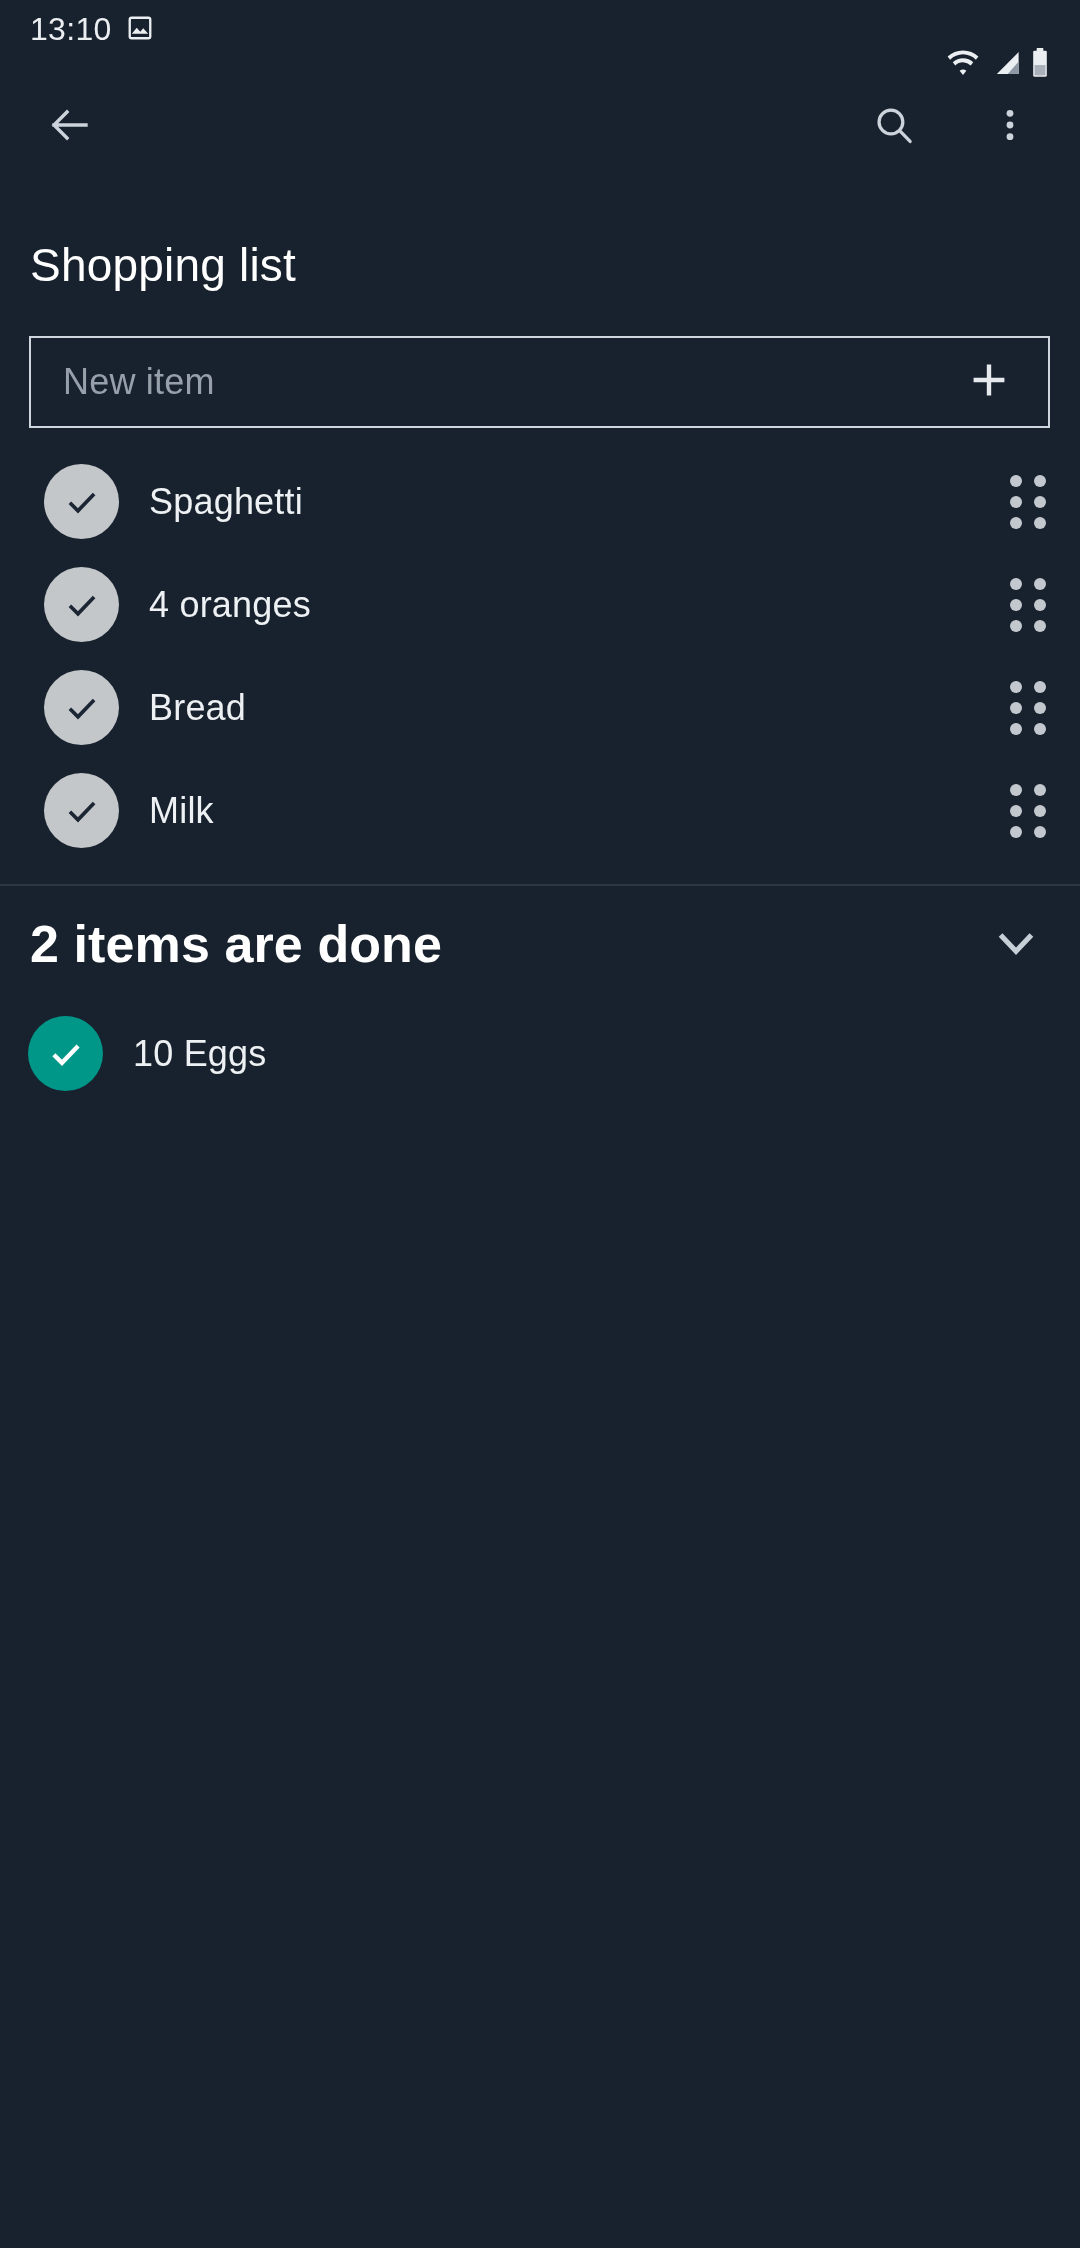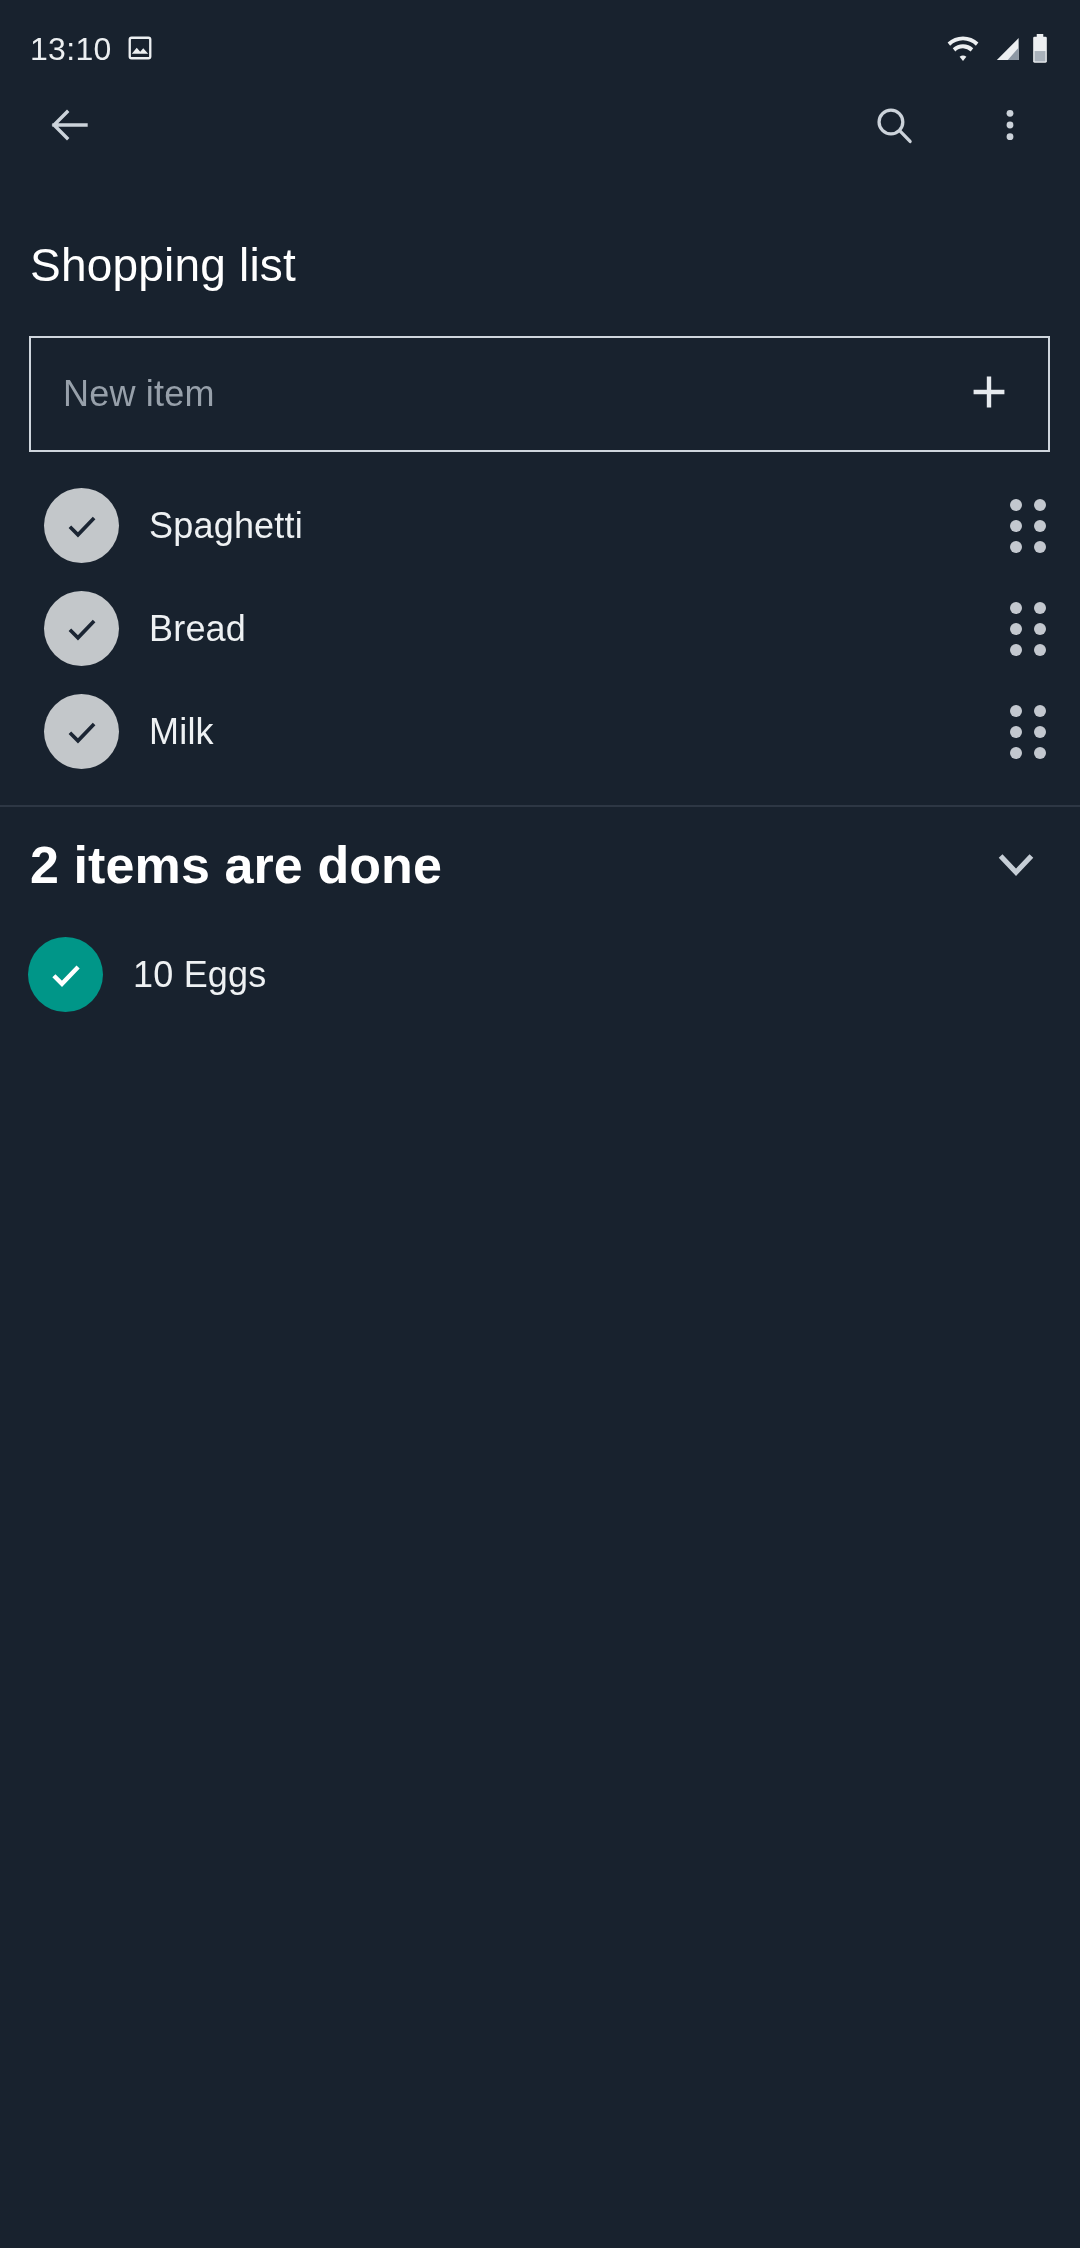--- a/index.html
+++ b/index.html
@@ -6,22 +6,22 @@
   html, body {
     width:1080px; height:2248px;
     background:#18222e;
     font-family:"Liberation Sans", sans-serif;
     overflow:hidden;
   }
   .screen { position:relative; width:1080px; height:2248px; background:#18222e; }
 
   
   .statusbar{
-    height:72px; display:flex; align-items:flex-end;
-    padding:4px 30px; color:#e8eaec;
+    height:72px; display:flex; align-items:flex-start;
+    padding:11px 30px; color:#e8eaec;flex-direction:column;
   }
   .sb-left{ display:flex; align-items:center; gap:14px; }
   .sb-time{ font-size:32px; letter-spacing:.3px; color:#eceff1; }
   .sb-right{ margin-left:auto; display:flex; align-items:center; gap:10px; }
 
   
   .toolbar{
     height:110px; display:flex; align-items:center;
     padding:0 34px;
   }
@@ -33,21 +33,21 @@
 
   
   .page-title{
     margin:56px 8px 0 30px;
     font-size:46px; font-weight:400; color:#ffffff; letter-spacing:.2px;
   }
 
   
   .newitem-wrap{ margin:44px 30px 0 29px; }
   .newitem{
-    height:116px; border:2px solid #cfd6dd;
+    height:92px; border:2px solid #cfd6dd;
     display:flex; align-items:center; padding:0 28px 0 32px;
     background:transparent;
   }
   .newitem-placeholder{
     flex:1; font-size:36px; color:#97a0aa; letter-spacing:.2px;
   }
   .plus-btn{
     width:62px; height:62px; display:flex; align-items:center; justify-content:center;
   }
 
@@ -181,20 +181,36 @@
           <i></i>
           <i></i>
         </div>
       </div>
       <div class="row">
         <div class="check pending">
           <svg width="44" height="44" viewBox="0 0 24 24">
             <path d="M5.4 12.4l4.4 4.4 8.8-9.2" fill="none" stroke="#1b2533" stroke-width="2" stroke-linecap="butt" stroke-linejoin="miter"></path>
           </svg>
         </div>
+        <span class="row-label">4 oranges</span>
+        <div class="drag">
+          <i></i>
+          <i></i>
+          <i></i>
+          <i></i>
+          <i></i>
+          <i></i>
+        </div>
+      </div>
+      <div class="row">
+        <div class="check pending">
+          <svg width="44" height="44" viewBox="0 0 24 24">
+            <path d="M5.4 12.4l4.4 4.4 8.8-9.2" fill="none" stroke="#1b2533" stroke-width="2" stroke-linecap="butt" stroke-linejoin="miter"></path>
+          </svg>
+        </div>
         <span class="row-label">Bread</span>
         <div class="drag">
           <i></i>
           <i></i>
           <i></i>
           <i></i>
           <i></i>
           <i></i>
         </div>
       </div>

